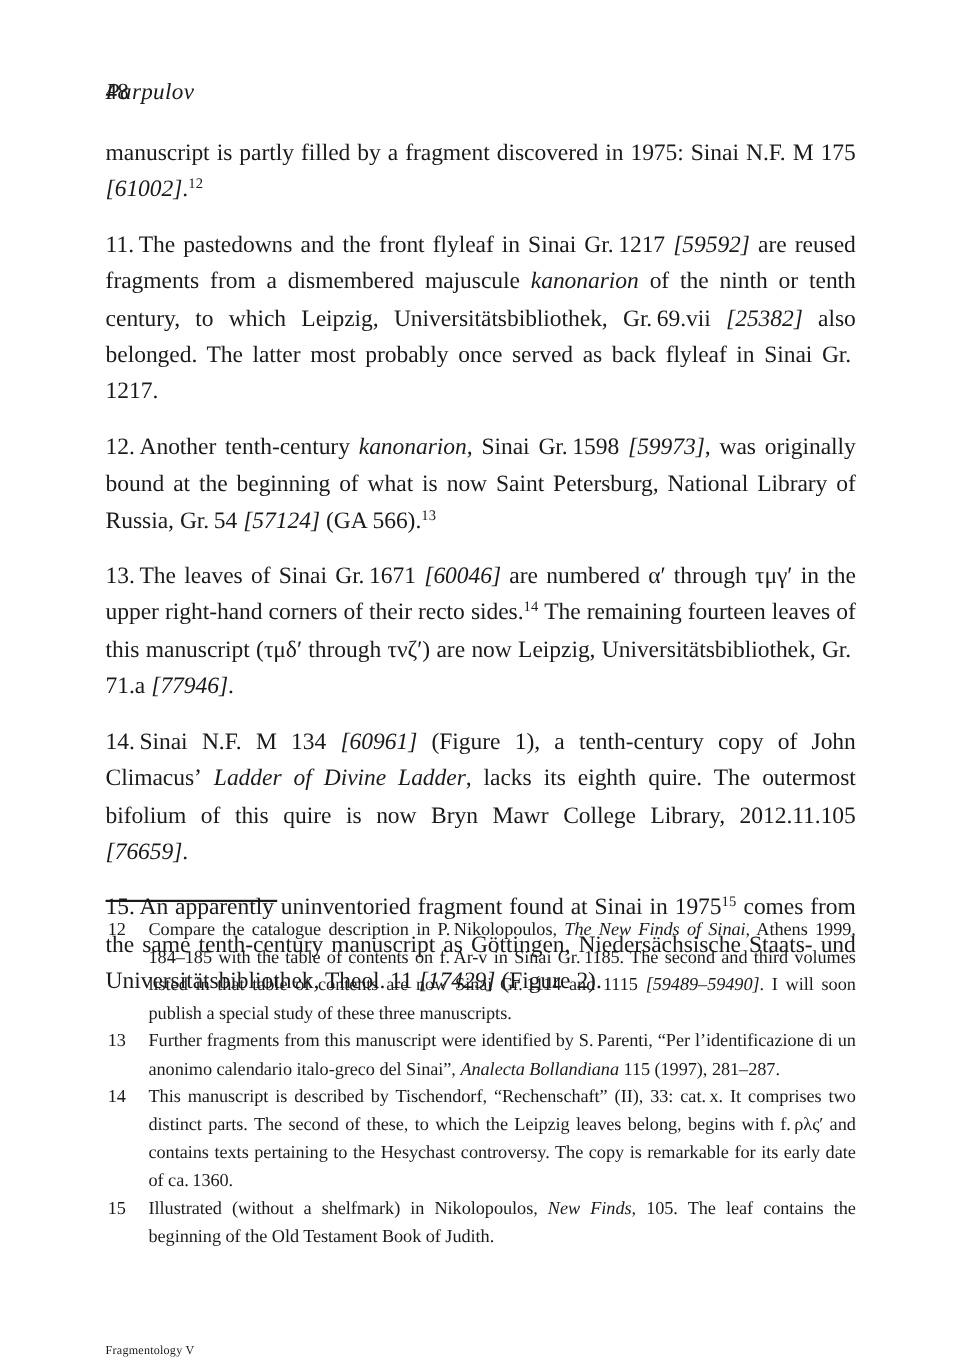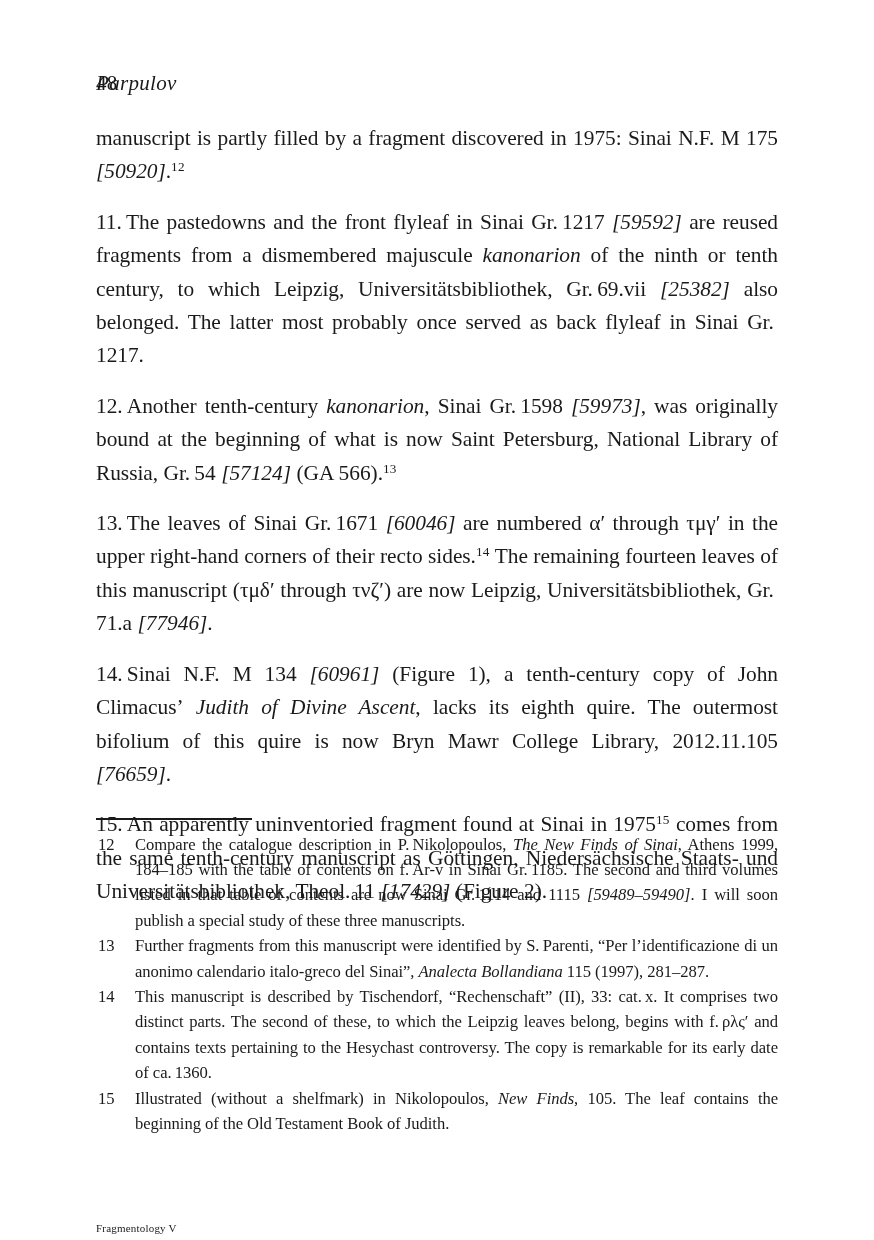--- a/index.html
+++ b/index.html
@@ -127,25 +127,25 @@
 <body>
 
 <div class="page">
 
   <div class="running-head">
     <span class="folio">48</span>
     <span class="head-title">Parpulov</span>
   </div>
 
   <div class="body-block" id="body-block">
-      <p class="para">manuscript is partly filled by a fragment discovered in 1975: Sinai N.F. M 175 <i>[50920]</i>.<sup class="fn">12</sup></p>
+      <p class="para">manuscript is partly filled by a fragment discovered in 1975: Sinai N.F. M 175 <i>[61002]</i>.<sup class="fn">12</sup></p>
       <p class="para">11. The pastedowns and the front flyleaf in Sinai Gr. 1217 <i>[59592]</i> are reused fragments from a dismembered majuscule <i>kanonarion</i> of the ninth or tenth century, to which Leipzig, Universitätsbibliothek, Gr. 69.vii <i>[25382]</i> also belonged. The latter most probably once served as back flyleaf in Sinai Gr. 1217.</p>
       <p class="para">12. Another tenth-century <i>kanonarion</i>, Sinai Gr. 1598 <i>[59973]</i>, was originally bound at the beginning of what is now Saint Petersburg, National Library of Russia, Gr. 54 <i>[57124]</i> (GA 566).<sup class="fn">13</sup></p>
       <p class="para">13. The leaves of Sinai Gr. 1671 <i>[60046]</i> are numbered <span class="grk">αʹ</span> through <span class="grk">τμγʹ</span> in the upper right-hand corners of their recto sides.<sup class="fn">14</sup> The remaining fourteen leaves of this manuscript (<span class="grk">τμδʹ</span> through <span class="grk">τνζʹ</span>) are now Leipzig, Universitätsbibliothek, Gr. 71.a <i>[77946]</i>.</p>
-      <p class="para">14. Sinai N.F. M 134 <i>[60961]</i> (Figure 1), a tenth-century copy of John Climacusʼ <i>Judith of Divine Ascent</i>, lacks its eighth quire. The outermost bifolium of this quire is now Bryn Mawr College Library, 2012.11.105 <i>[76659]</i>.</p>
+      <p class="para">14. Sinai N.F. M 134 <i>[60961]</i> (Figure 1), a tenth-century copy of John Climacusʼ <i>Ladder of Divine Ladder</i>, lacks its eighth quire. The outermost bifolium of this quire is now Bryn Mawr College Library, 2012.11.105 <i>[76659]</i>.</p>
       <p class="para">15. An apparently uninventoried fragment found at Sinai in 1975<sup class="fn">15</sup> comes from the same tenth-century manuscript as Göttingen, Niedersächsische Staats- und Universitätsbibliothek, Theol. 11 <i>[17429]</i> (Figure 2).</p>
     </div>
 
   <div class="fn-rule" style="width: 156px;"></div>
 
   <div class="footnotes" id="footnotes-block">
       <div class="fn-item"><span class="fn-num">12</span><span>Compare the catalogue description in P. Nikolopoulos, <i>The New Finds of Sinai</i>, Athens 1999, 184–185 with the table of contents on f. Ar-v in Sinai Gr. 1185. The second and third volumes listed in that table of contents are now Sinai Gr. 1114 and 1115 <i>[59489–59490]</i>. I will soon publish a special study of these three manuscripts.</span></div>
       <div class="fn-item"><span class="fn-num">13</span><span>Further fragments from this manuscript were identified by S. Parenti, “Per lʼidentificazione di un anonimo calendario italo-greco del Sinai”, <i>Analecta Bollandiana</i> 115 (1997), 281–287.</span></div>
       <div class="fn-item"><span class="fn-num">14</span><span>This manuscript is described by Tischendorf, “Rechenschaft” (II), 33: cat. x. It comprises two distinct parts. The second of these, to which the Leipzig leaves belong, begins with f. <span class="grk">ρλςʹ</span> and contains texts pertaining to the Hesychast controversy. The copy is remarkable for its early date of ca. 1360.</span></div>
       <div class="fn-item"><span class="fn-num">15</span><span>Illustrated (without a shelfmark) in Nikolopoulos, <i>New Finds</i>, 105. The leaf contains the beginning of the Old Testament Book of Judith.</span></div>

